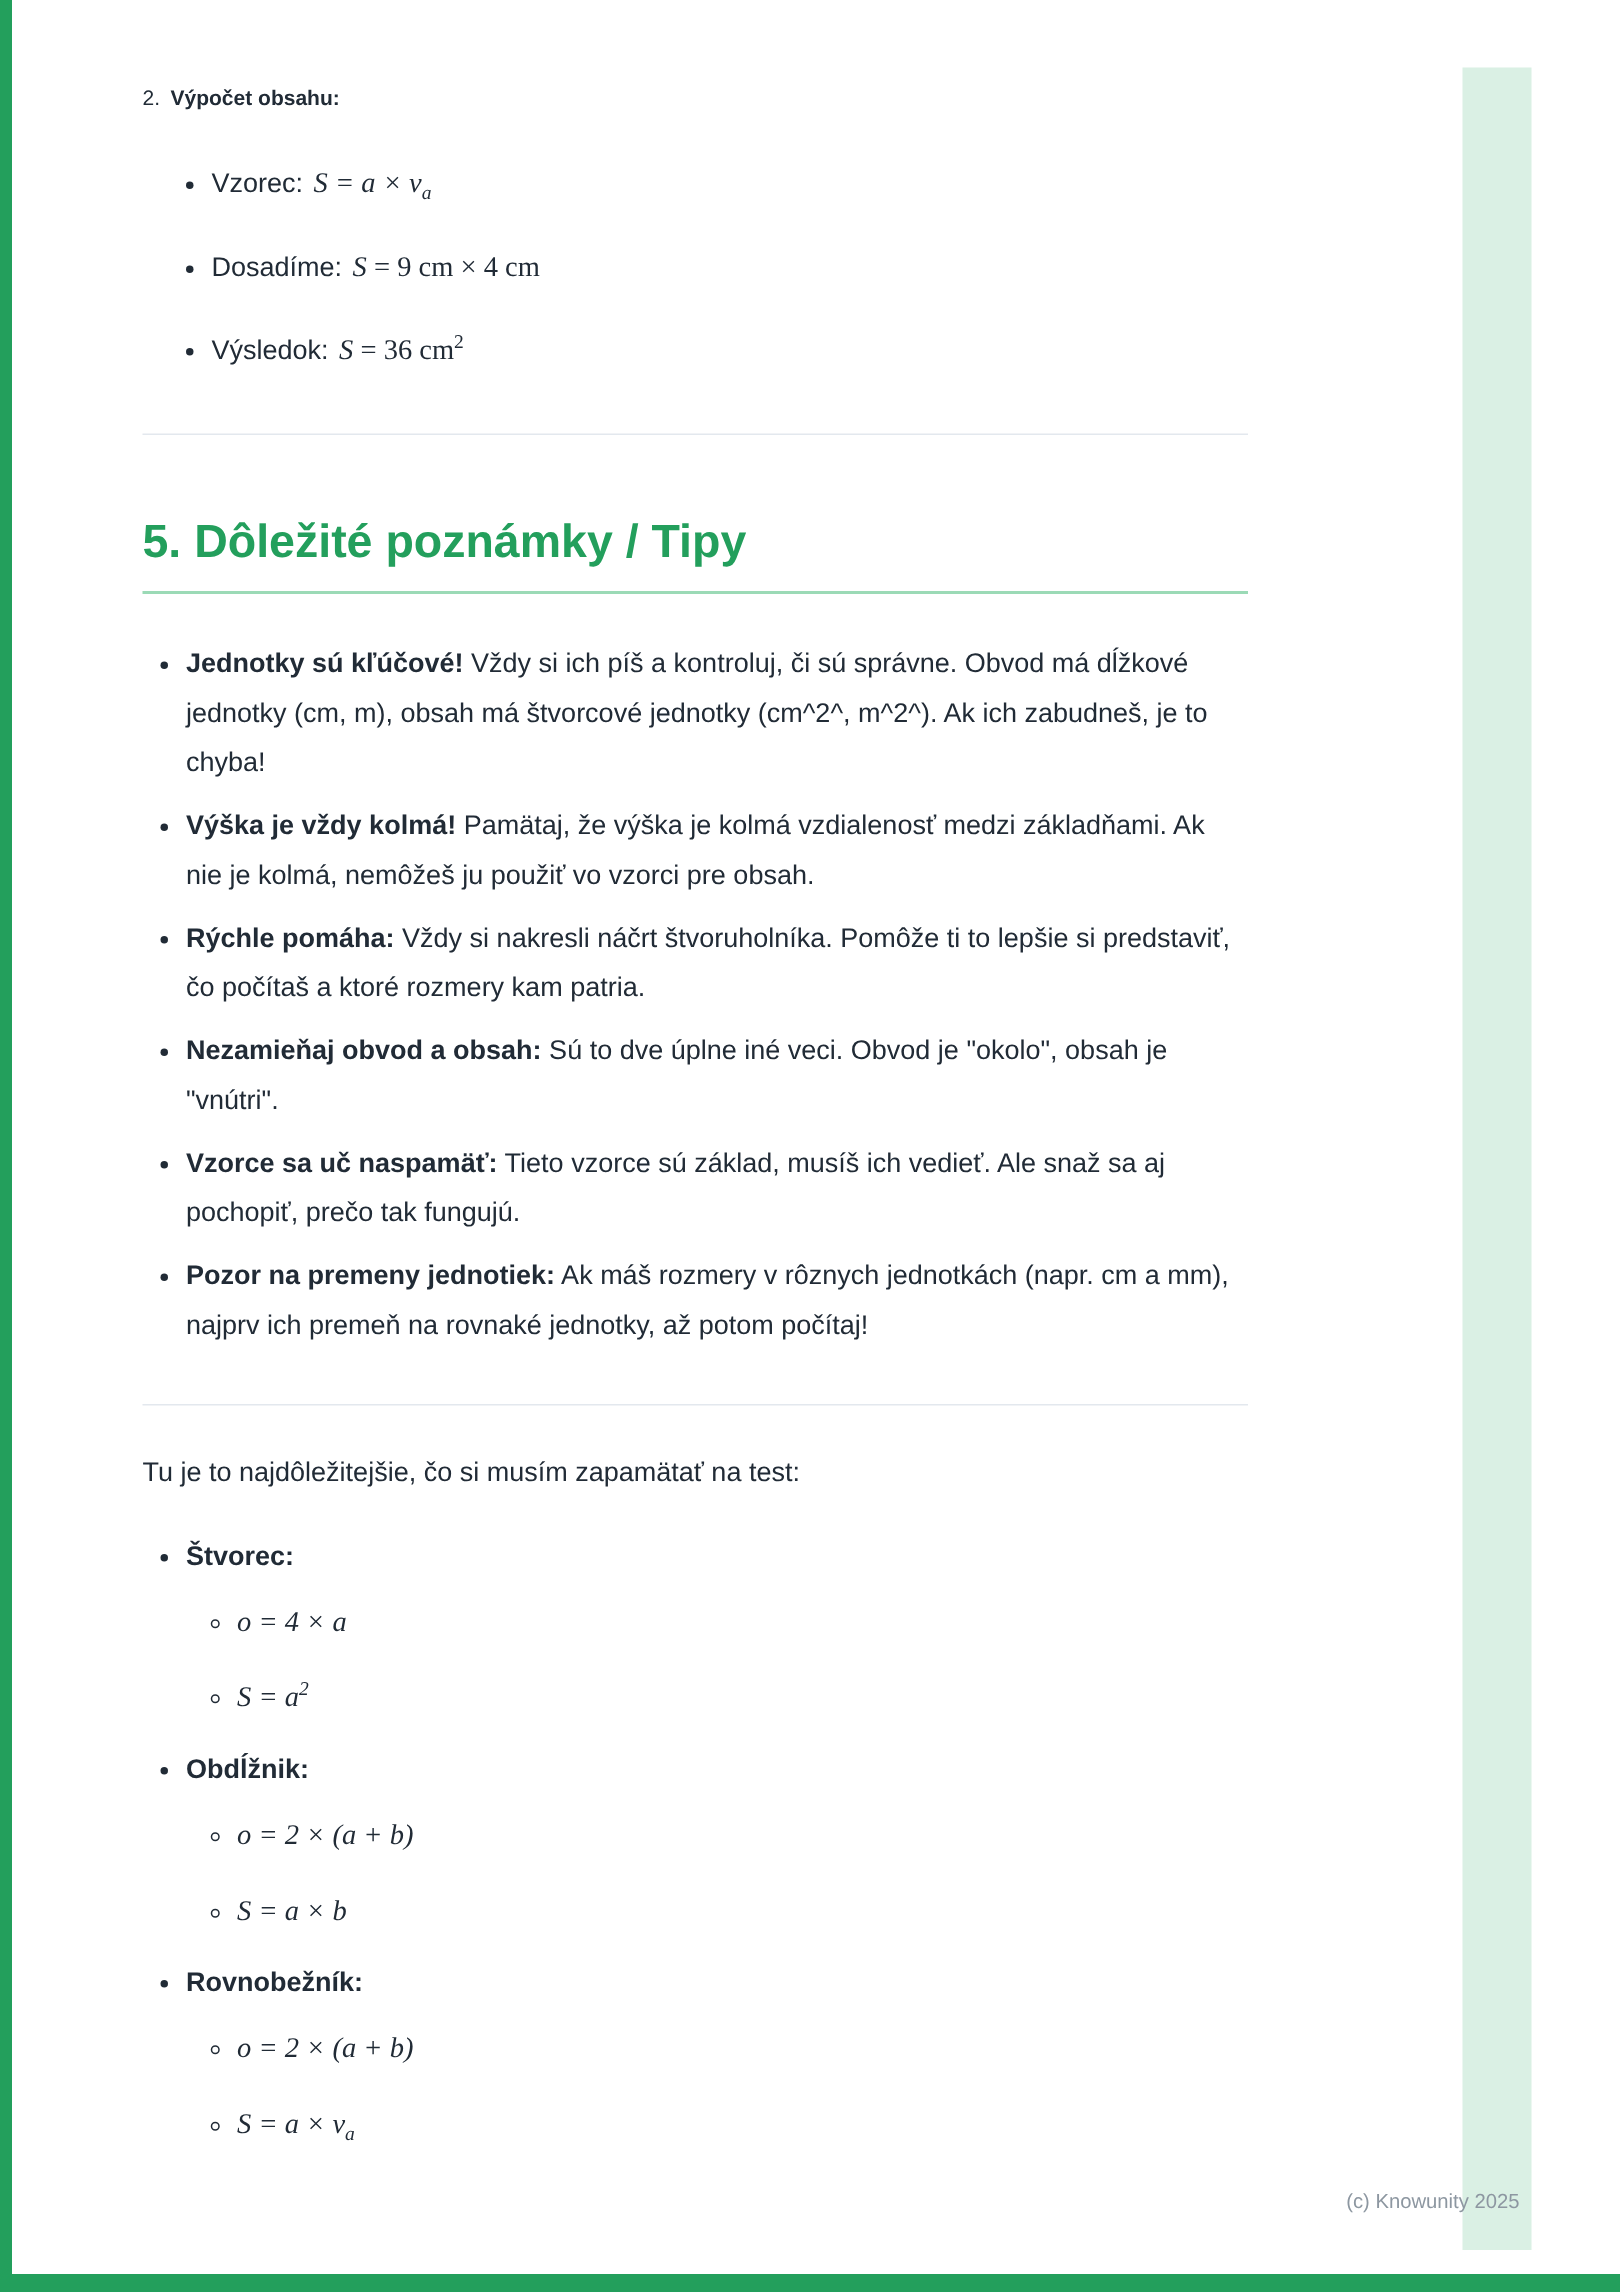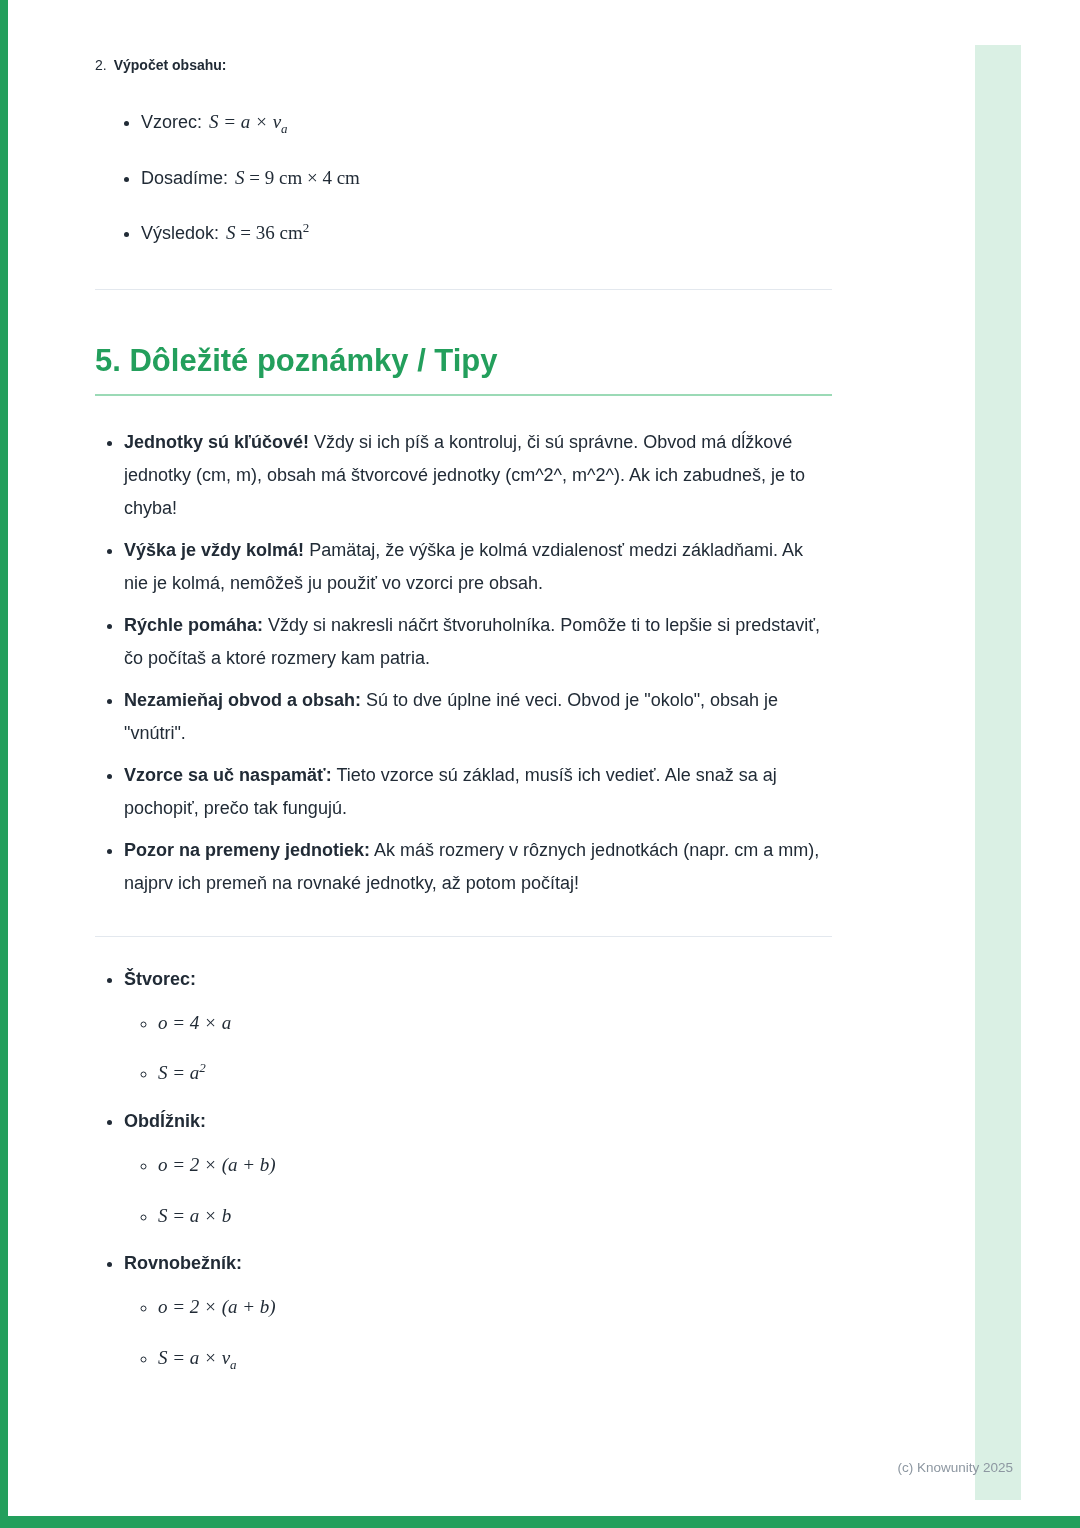--- a/index.html
+++ b/index.html
@@ -110,20 +110,21 @@
       <strong>Vzorce sa uč naspamäť:</strong> <span>Tieto vzorce sú základ, musíš ich vedieť. Ale snaž sa aj pochopiť, prečo tak fungujú.</span>
     </li>
     <li>
       <strong>Pozor na premeny jednotiek:</strong> <span>Ak máš rozmery v rôznych jednotkách (napr. cm a mm), najprv ich premeň na rovnaké jednotky, až potom počítaj!</span>
     </li>
   </ul>
 
   <hr class="divider">
 
 
+  <p class="intro">Tu je to najdôležitejšie, čo si musím zapamätať na test:</p>
 
   <ul class="summary">
     <li>
       <strong>Štvorec:</strong>
       <ul class="sub">
         <li><span class="math it">o = 4 × a</span><sub class="math it"></sub><sup class="math it"></sup></li>
         <li><span class="math it">S = a</span><sub class="math it"></sub><sup class="math it">2</sup></li>
       </ul>
     </li>
     <li>

